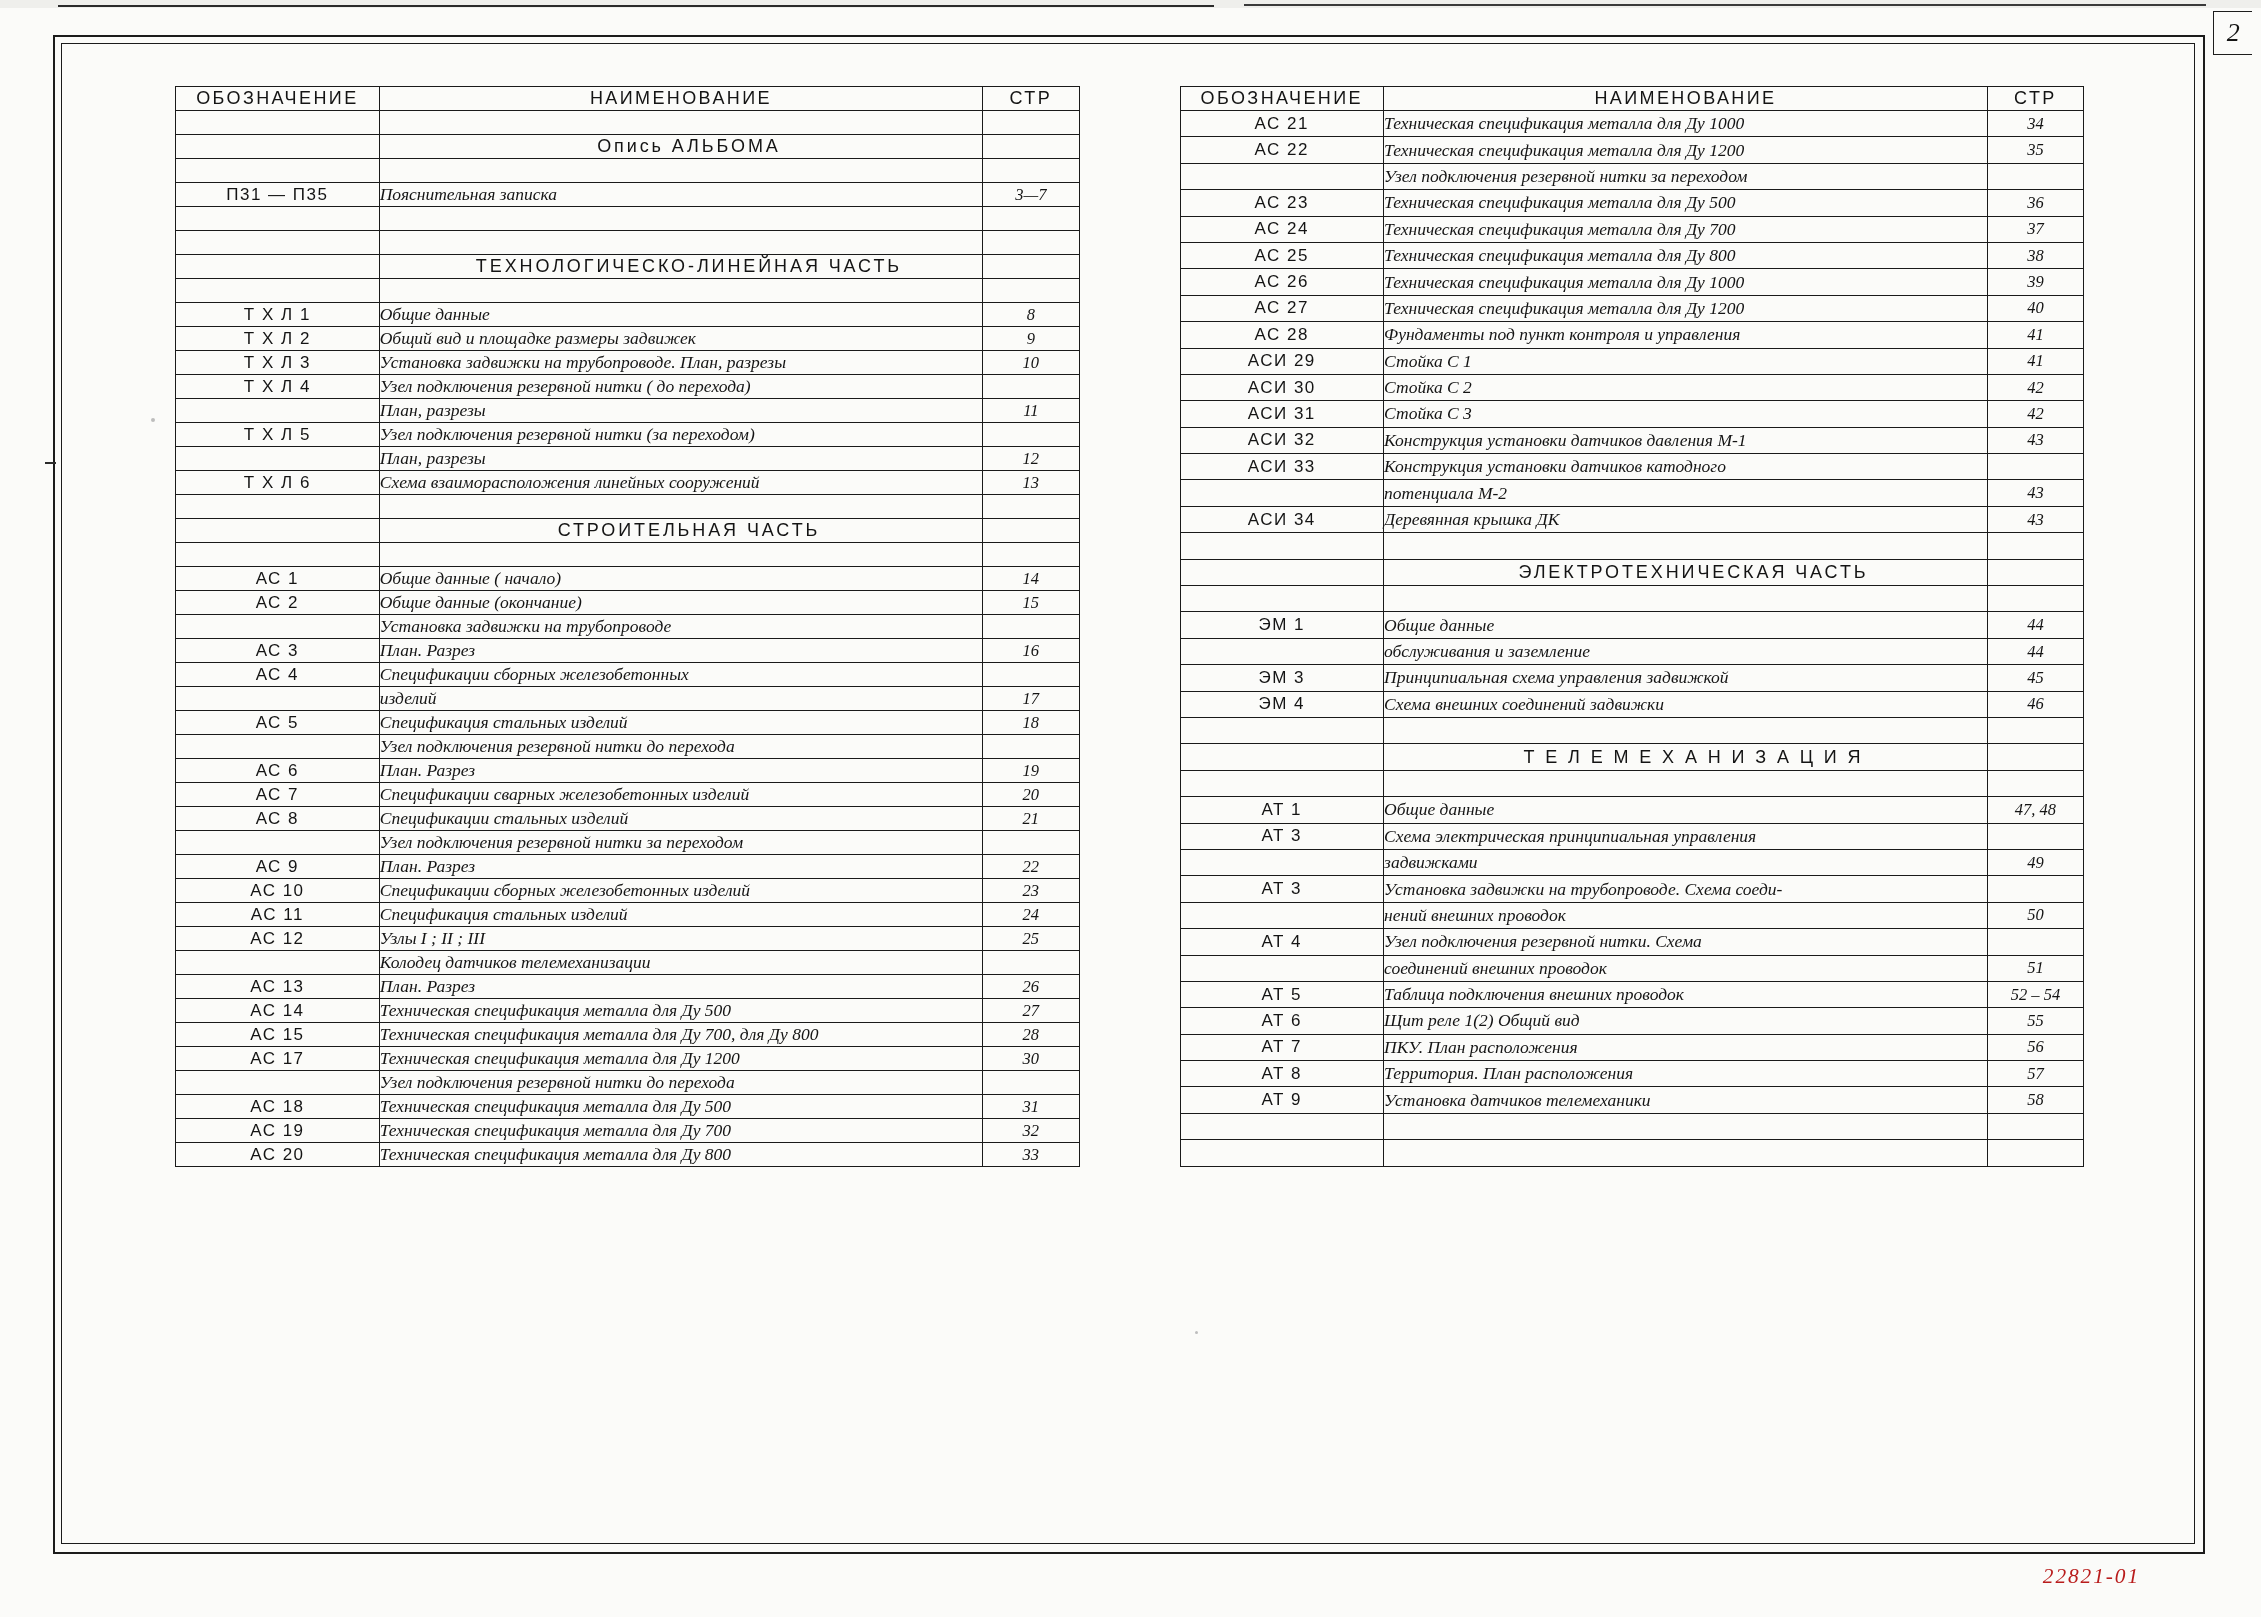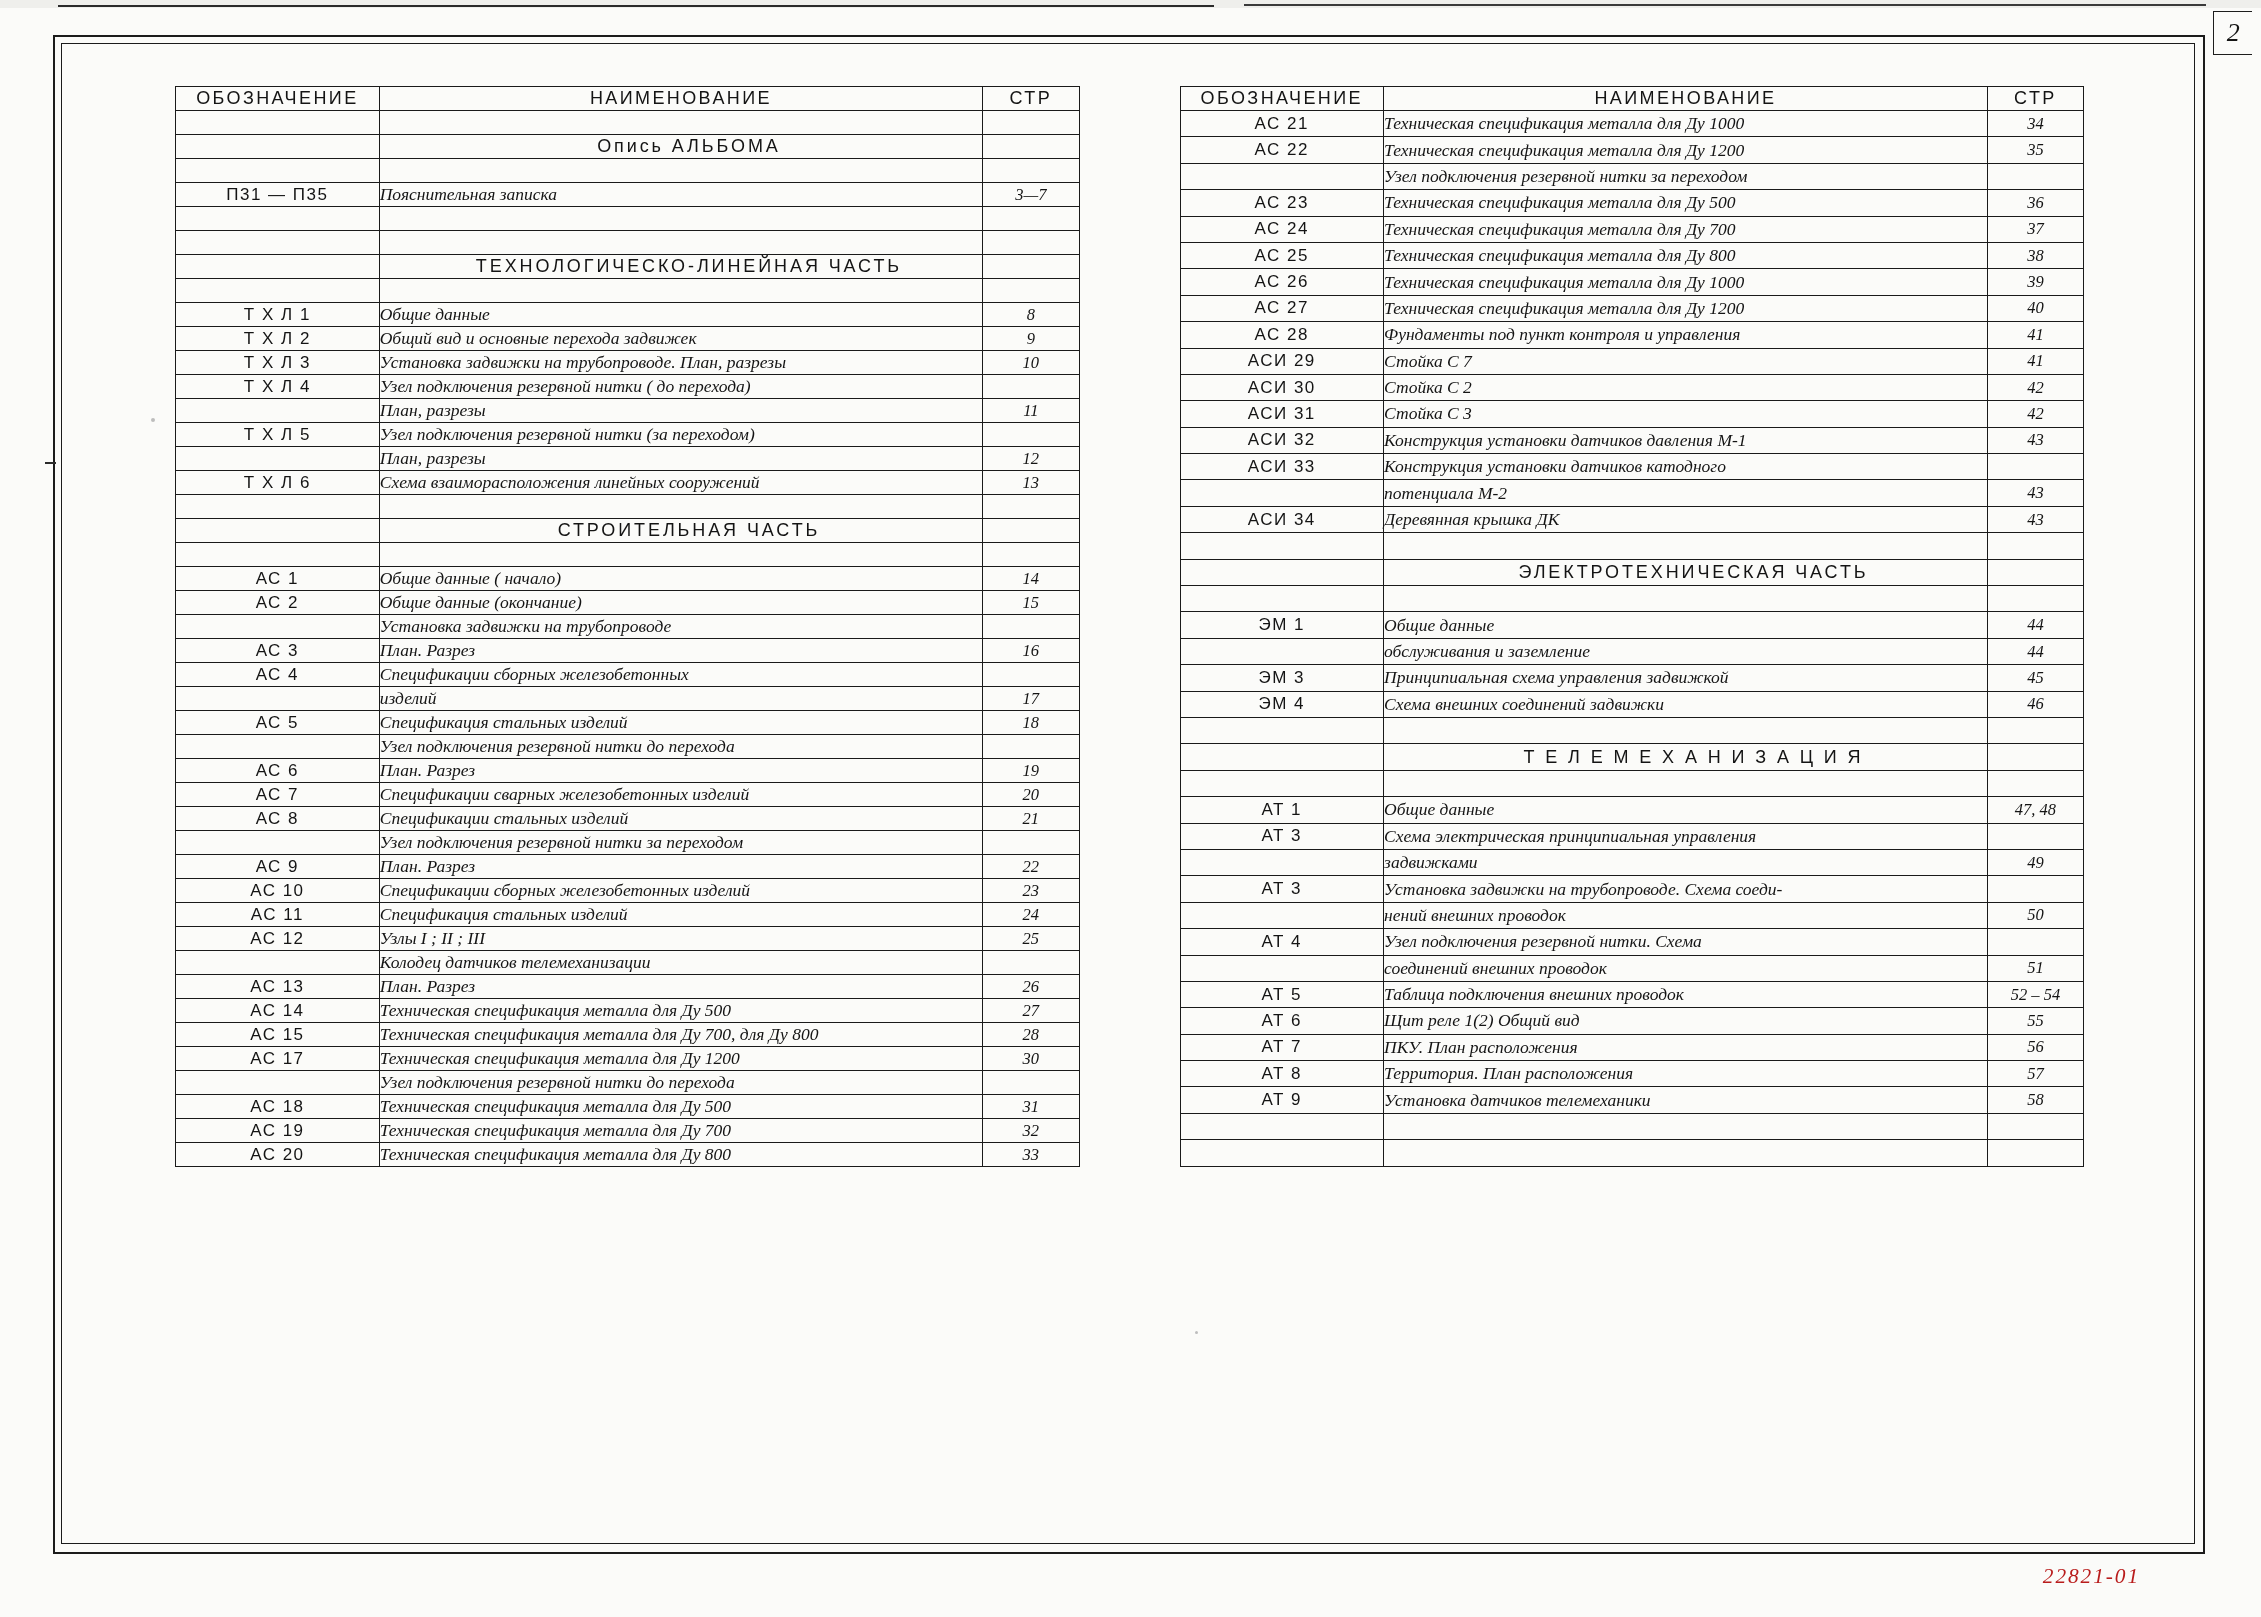--- a/index.html
+++ b/index.html
@@ -228,21 +228,21 @@
             <td class="c-name col-name"></td>
             <td class="c-page col-page"></td>
           </tr>
           <tr>
             <td class="c-code col-code">Т Х Л 1</td>
             <td class="c-name col-name">Общие данные</td>
             <td class="c-page col-page">8</td>
           </tr>
           <tr>
             <td class="c-code col-code">Т Х Л 2</td>
-            <td class="c-name col-name">Общий вид и основные перехода задвижек</td>
+            <td class="c-name col-name">Общий вид и площадке размеры задвижек</td>
             <td class="c-page col-page">9</td>
           </tr>
           <tr>
             <td class="c-code col-code">Т Х Л 3</td>
             <td class="c-name col-name">Установка задвижки на трубопроводе. План, разрезы</td>
             <td class="c-page col-page">10</td>
           </tr>
           <tr>
             <td class="c-code col-code">Т Х Л 4</td>
             <td class="c-name col-name">Узел подключения резервной нитки ( до перехода)</td>
@@ -460,21 +460,21 @@
             <td class="c-name col-name">Техническая спецификация металла для Ду 1200</td>
             <td class="c-page col-page">40</td>
           </tr>
           <tr>
             <td class="c-code col-code">АС 28</td>
             <td class="c-name col-name">Фундаменты под пункт контроля  и управления</td>
             <td class="c-page col-page">41</td>
           </tr>
           <tr>
             <td class="c-code col-code">АСИ 29</td>
-            <td class="c-name col-name">Стойка  С 7</td>
+            <td class="c-name col-name">Стойка  С 1</td>
             <td class="c-page col-page">41</td>
           </tr>
           <tr>
             <td class="c-code col-code">АСИ 30</td>
             <td class="c-name col-name">Стойка  С 2</td>
             <td class="c-page col-page">42</td>
           </tr>
           <tr>
             <td class="c-code col-code">АСИ 31</td>
             <td class="c-name col-name">Стойка  С 3</td>

